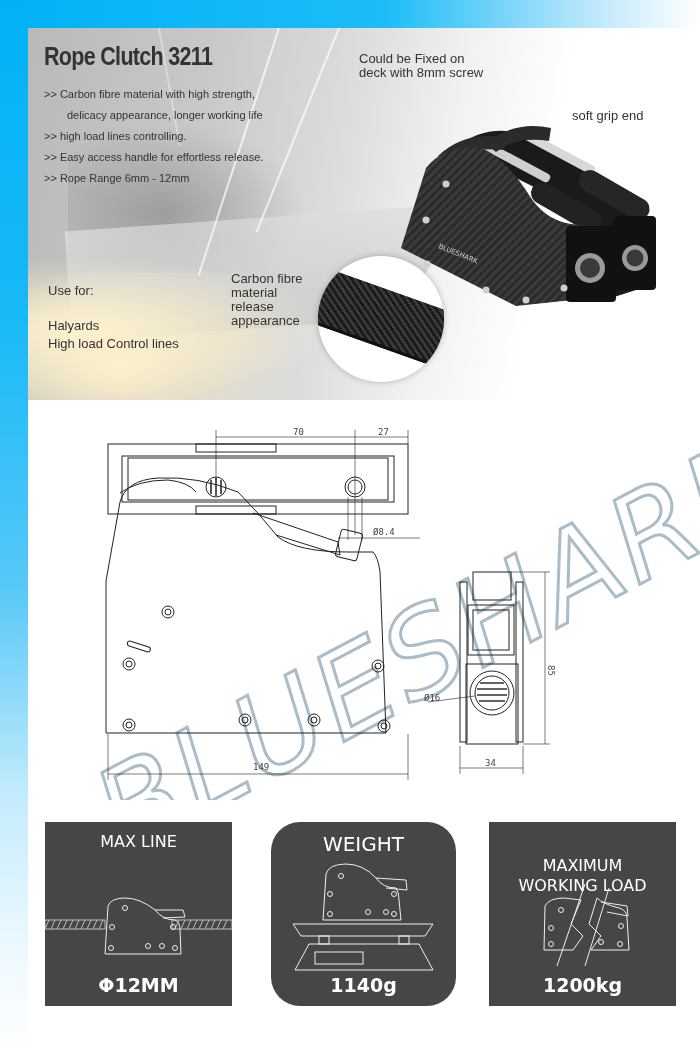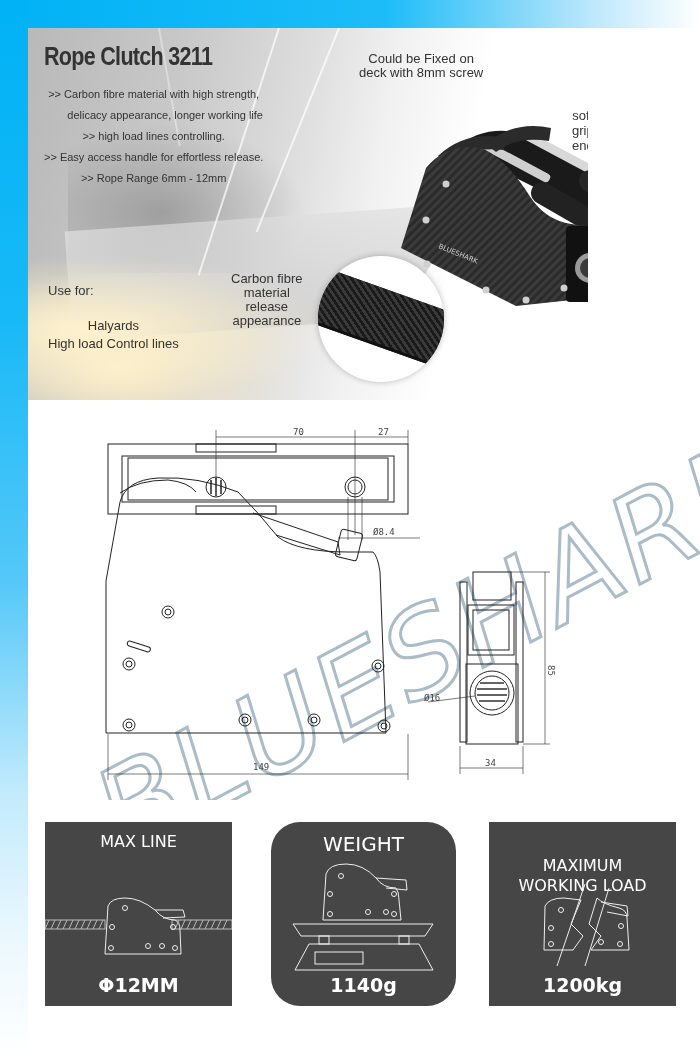--- a/index.html
+++ b/index.html
@@ -11,26 +11,25 @@
     position: absolute; left: 0; top: 0; width: 700px; height: 28px;
     background: linear-gradient(90deg, #00b2f5 0%, #1cbcf8 55%, #bfe8fb 85%, #ffffff 100%);
   }
   .left-band {
     position: absolute; left: 0; top: 0; width: 28px; height: 1060px;
     background: linear-gradient(180deg, #00b2f5 0%, #18b9f7 30%, #55c8f8 55%, #c3ebfc 75%, #eef9fe 90%, #ffffff 100%);
   }
 
   
   .hero {
-    position: absolute; left: 28px; top: 28px; width: 560px; height: 372px;
+    position: absolute; left: 28px; top: 28px; width: 672px; height: 372px;
     overflow: hidden;
     background:
       radial-gradient(ellipse 260px 140px at 90px 340px, rgba(255,240,200,0.95), rgba(255,240,200,0) 70%),
       linear-gradient(100deg, #b9b9b9 0%, #c8c8c8 25%, #dcdcdc 45%, #f1f1f1 60%, #ffffff 75%);
-    text-align: center;
   }
   .hero .boat-hull {
     position: absolute; left: 40px; top: 190px; width: 380px; height: 110px;
     background: linear-gradient(170deg, #e8e8e8, #cfcfcf 60%, #bdbdbd);
     border-radius: 0 0 180px 40px; transform: rotate(-4deg); opacity: .6;
   }
   .hero .crew {
     position: absolute; left: 40px; top: 95px; width: 240px; height: 150px;
     background: radial-gradient(ellipse at 40% 60%, rgba(80,80,80,.35), rgba(120,120,120,0) 70%);
   }

